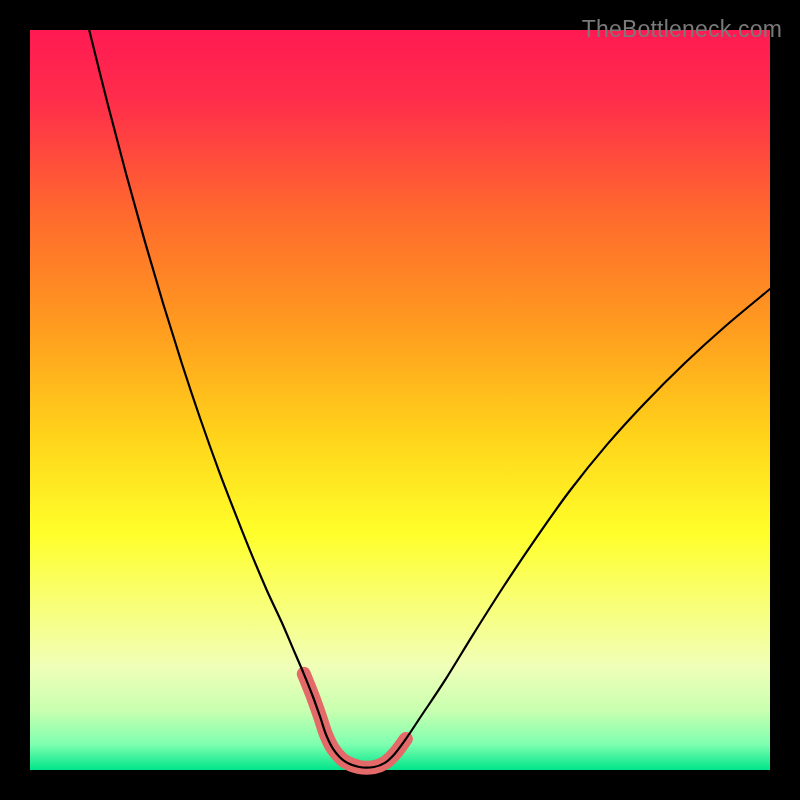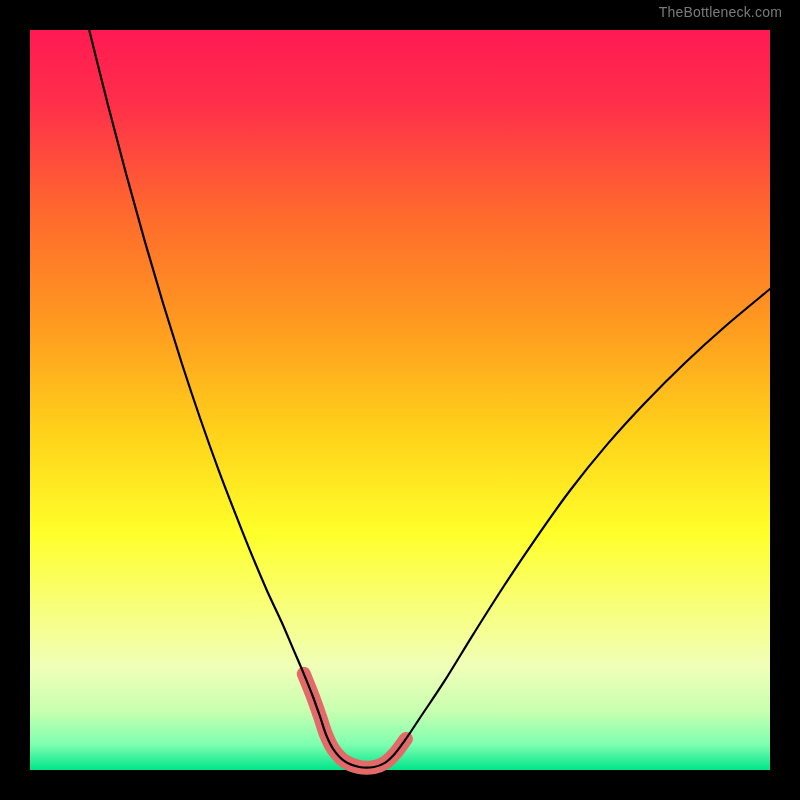--- a/index.html
+++ b/index.html
@@ -5,24 +5,24 @@
   html, body {
     margin: 0;
     padding: 0;
     width: 800px;
     height: 800px;
     background: #000000;
     overflow: hidden;
   }
   .watermark {
     position: absolute;
-    top: 4px;
+    top: 16px;
     right: 18px;
     font-family: Arial, Helvetica, sans-serif;
-    font-size: 14px;
+    font-size: 23px;
     color: #7a7a7a;
     letter-spacing: 0.2px;
     z-index: 10;
   }
   svg {
     display: block;
   }
 </style>
 </head>
 <body>

